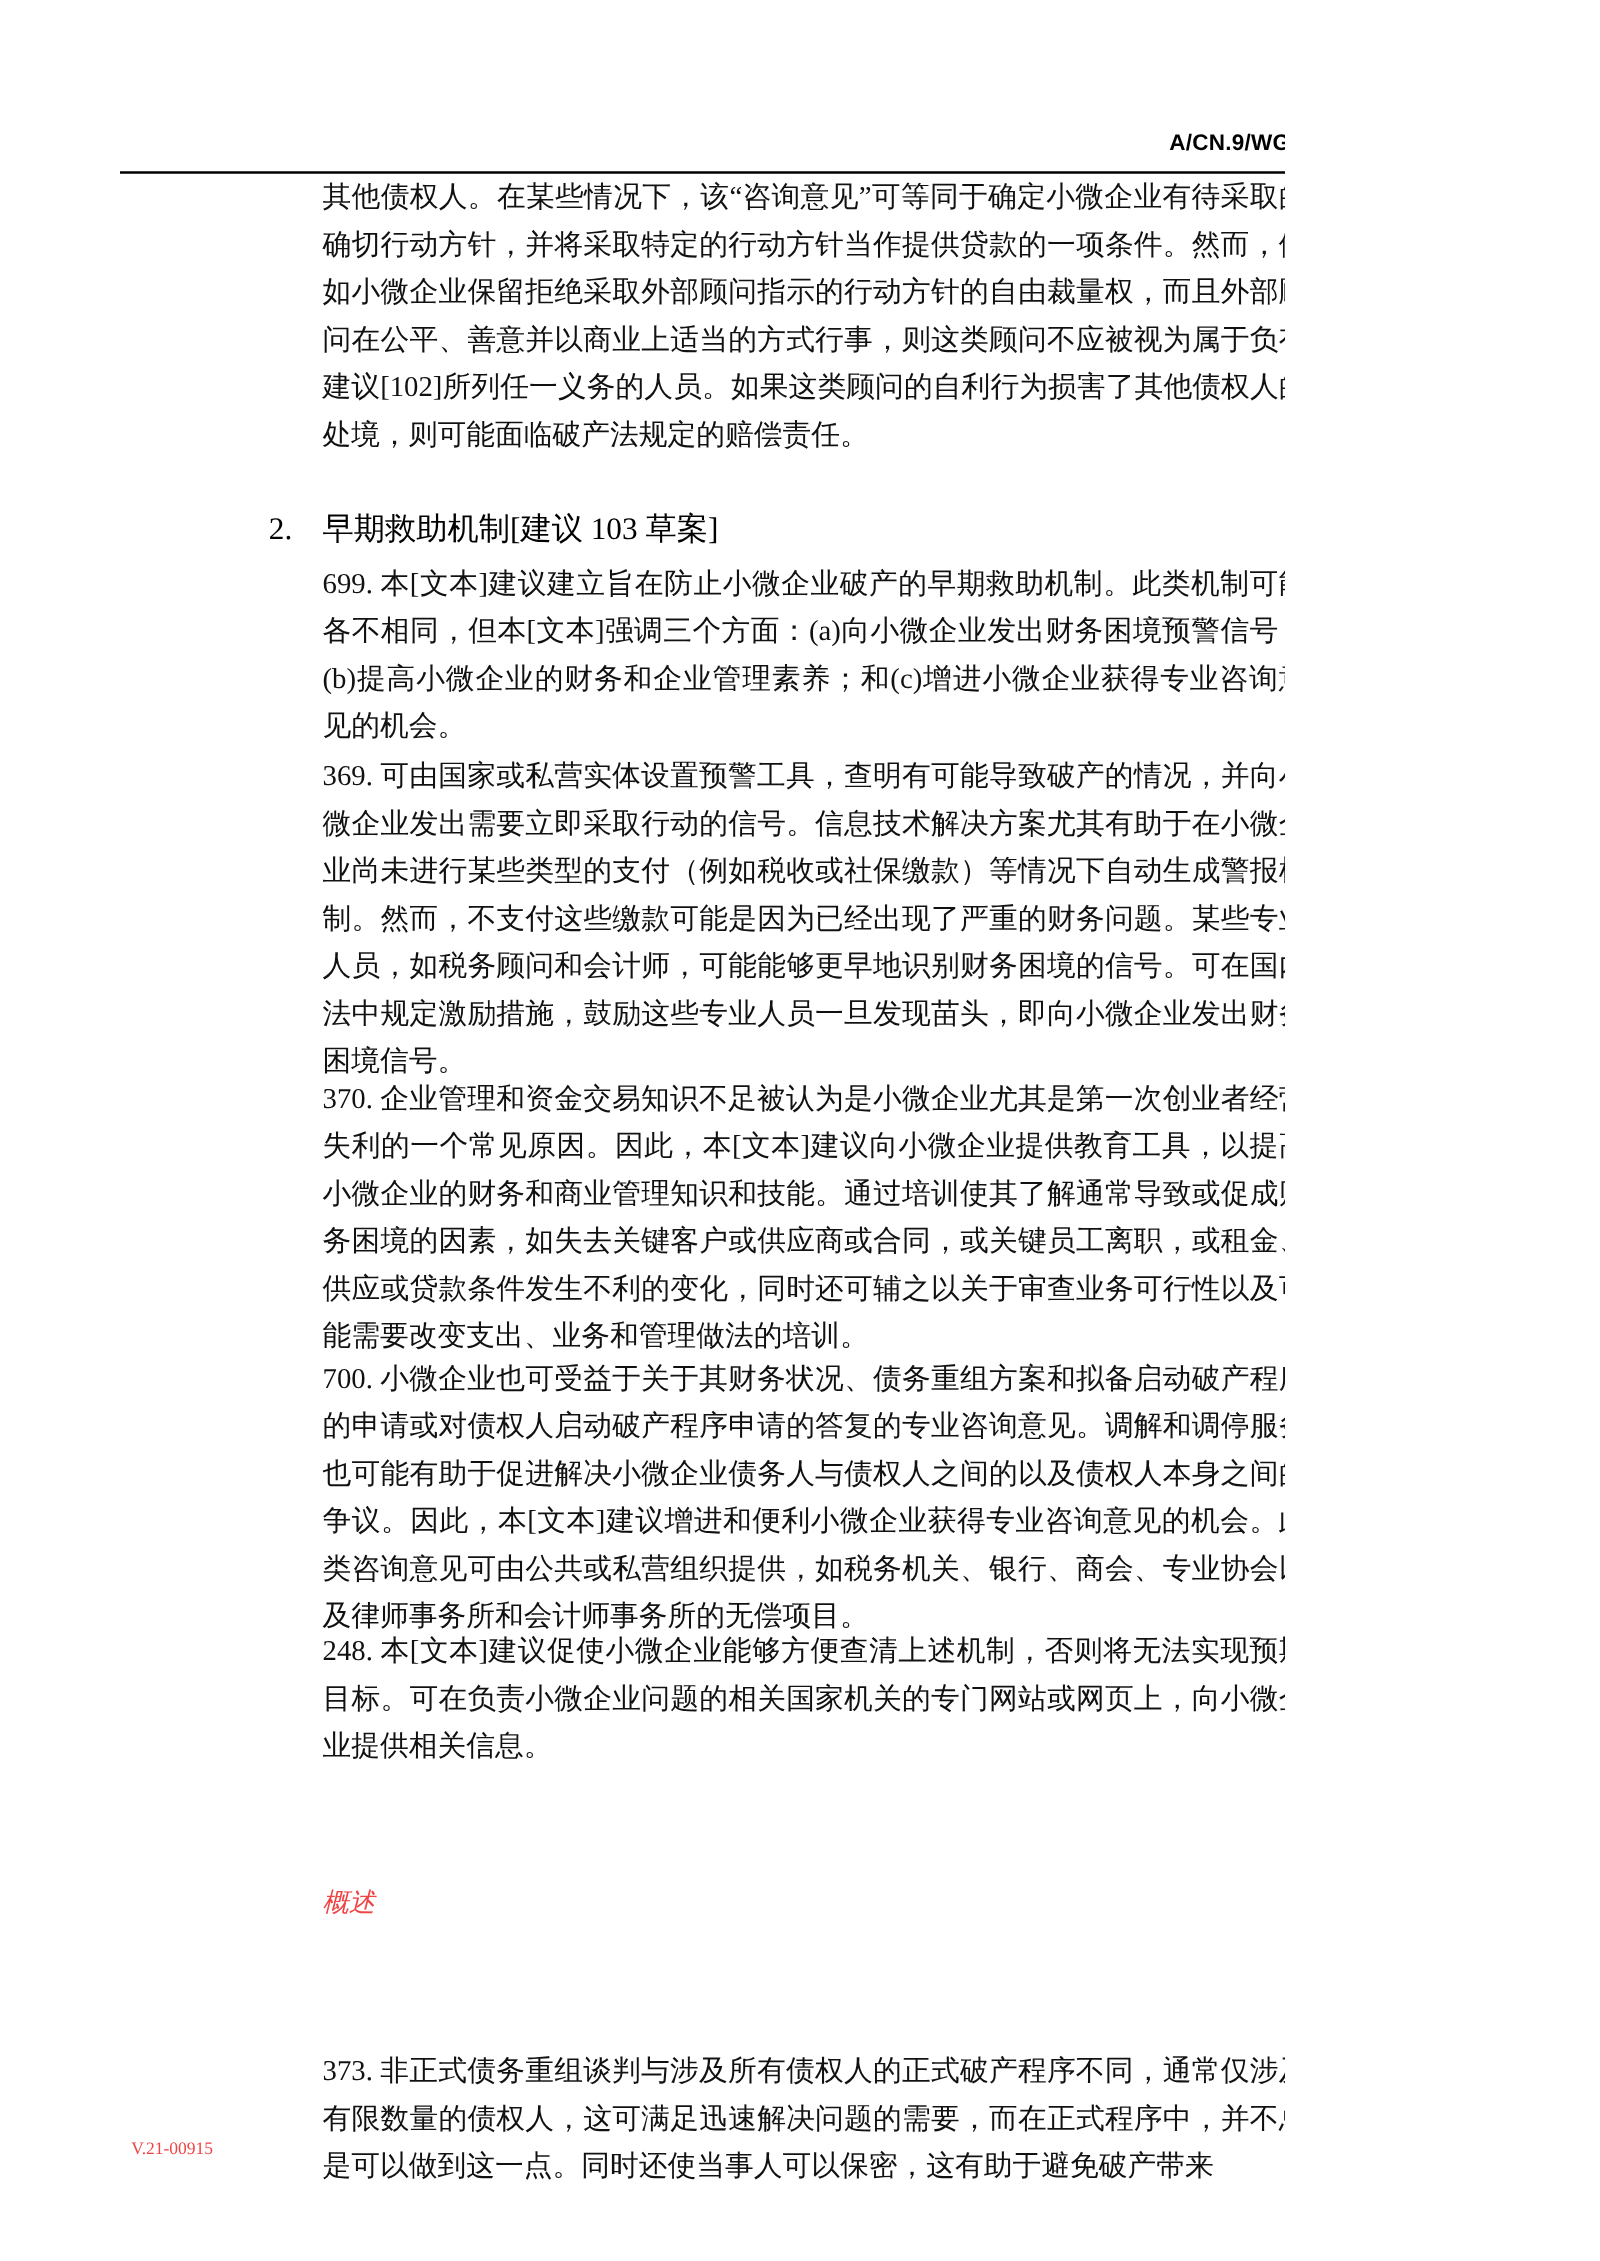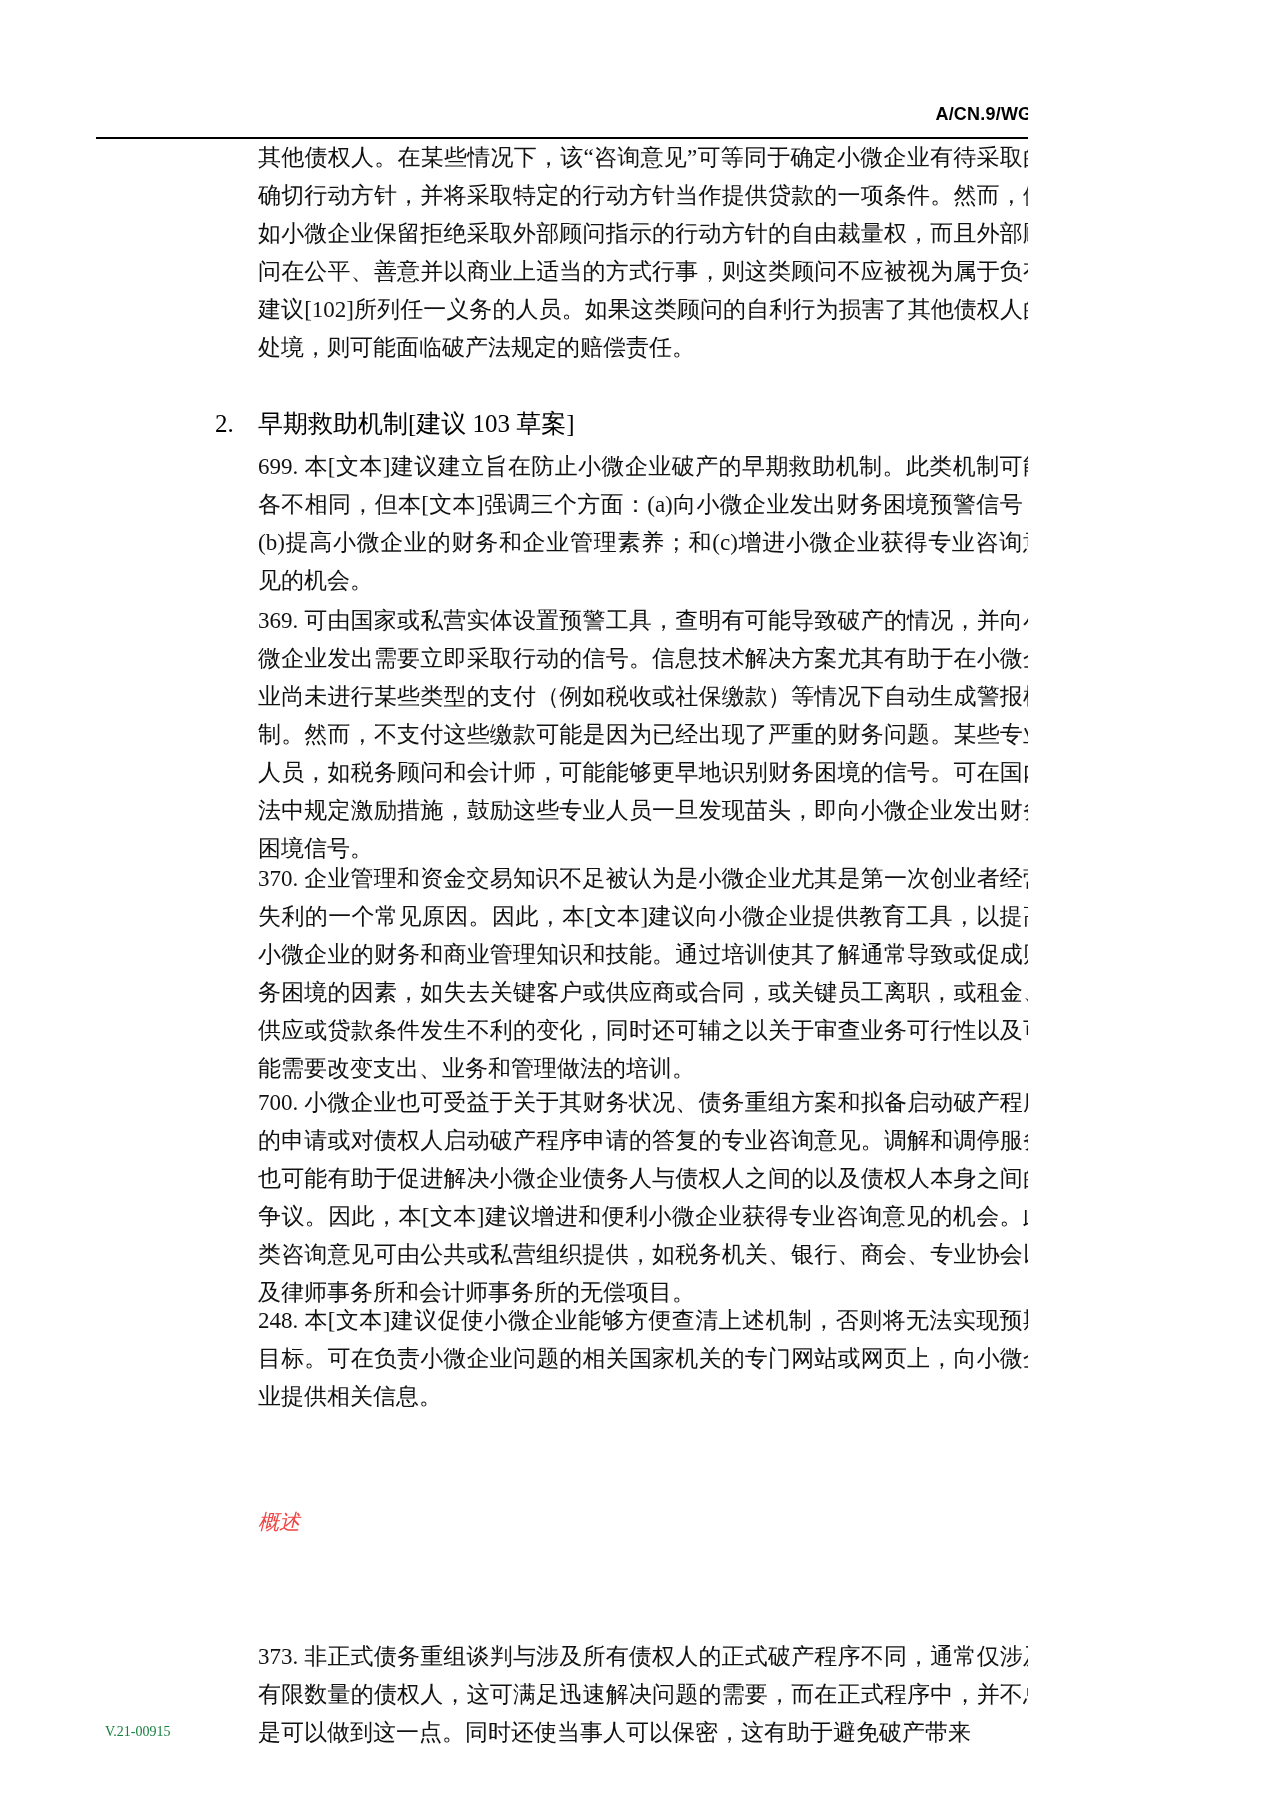--- a/index.html
+++ b/index.html
@@ -66,23 +66,22 @@
     font-size: 21px;
     line-height: 34px;
     font-style: italic;
     color: #ef4444;
   }
   .footer-left {
     position: absolute;
     top: 1712px;
     left: 105px;
     font-size: 14px;
-    color: #15803d;
+    color: #ef4444;
     font-family: "Liberation Serif", serif;
-    margin-top: 12px;
   }
   .footer-right {
     position: absolute;
     top: 1708px;
     left: 96px;
     width: 1078px;
     text-align: right;
     font-family: "Liberation Sans", sans-serif;
     font-weight: bold;
     font-size: 17px;

